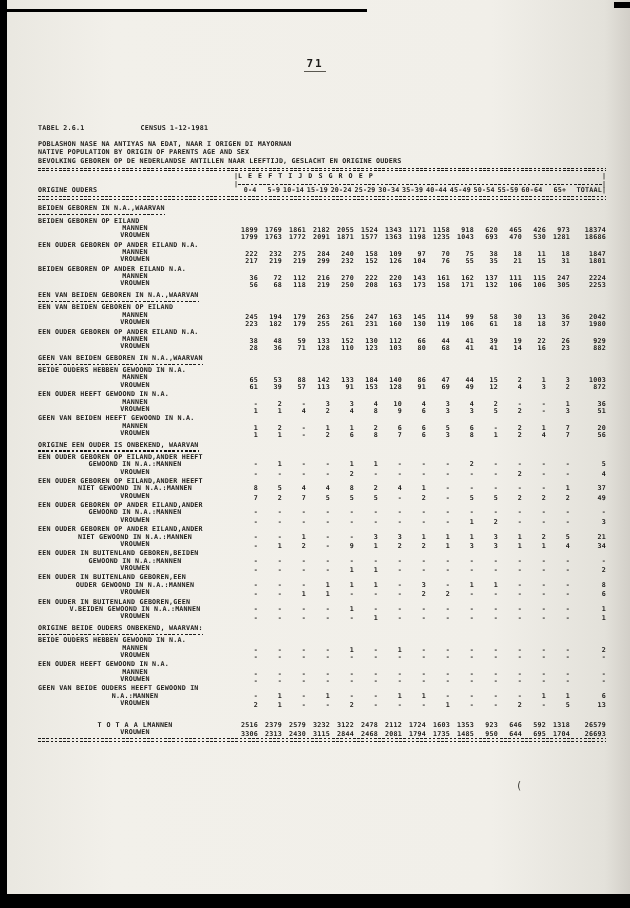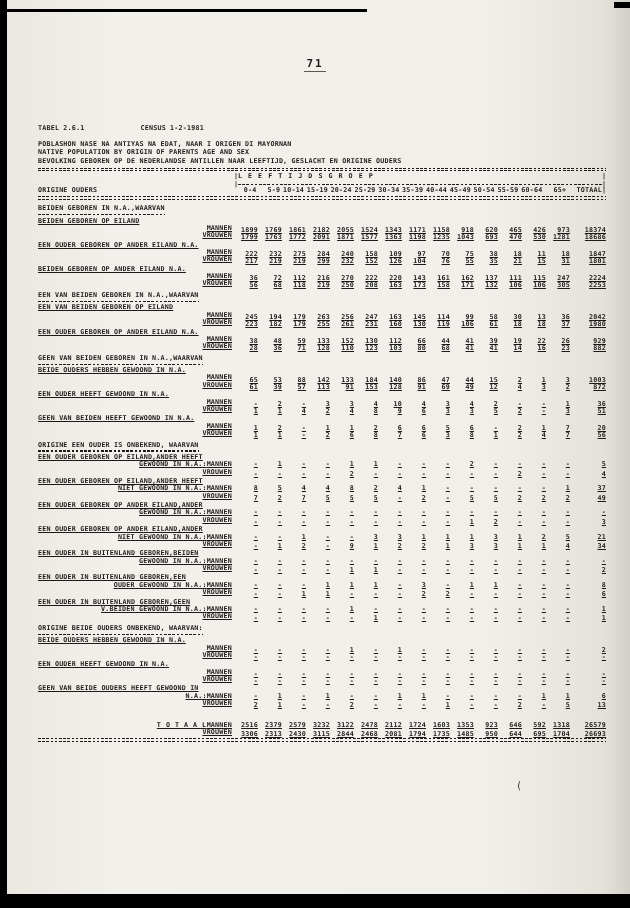--- a/index.html
+++ b/index.html
@@ -29,30 +29,30 @@
     background-position:0 0.5px,0 3.2px;
     background-repeat:no-repeat,no-repeat;}
   .dash{height:1.2px;background-image:repeating-linear-gradient(90deg,#1c1b19 0 2.6px,transparent 2.6px 4.2px);}
   .hdr-box{margin-left:196px;width:372px;}
   .hdr-title{display:flex;height:8px;align-items:baseline;}
   .hdr-title .mid{flex:1;text-align:left;letter-spacing:1px;}
   .hdr-dashline{display:flex;align-items:center;height:6px;}
   .hdr-dashline .dash{flex:1;}
   .pipe{width:4px;}
   .row{display:flex;height:7.2px;align-items:baseline;}
-  .lbl{width:196px;display:flex;justify-content:flex-end;padding-right:2px;box-sizing:border-box;}
+  .lbl{width:196px;display:flex;justify-content:center;padding-right:2px;box-sizing:border-box;}
   .lbl-full{width:196px;}
   .cell{width:24px;text-align:right;white-space:nowrap;}
   .cell-total{width:36px;}
   .region{margin:7px 0 0 46px;height:8px;letter-spacing:0.4px;}
   .section{margin-top:5px;}
   .sec-title{position:relative;display:inline-block;padding-bottom:2.5px;}
   .sec-title::after{content:"";position:absolute;left:0;right:0;bottom:0;height:1.2px;
     background-image:repeating-linear-gradient(90deg,#1c1b19 0 2.6px,transparent 2.6px 4.2px);}
-  .group{margin-top:2.5px;text-decoration:underline;}
+  .group{margin-top:2.5px;}
   .group .sex{text-align:right;}
   .totaal{margin-top:15px;}
   .tot-lbl{position:relative;padding-bottom:1px;letter-spacing:0.5px;}
   .tot-lbl::after{content:"";position:absolute;left:0;right:96px;bottom:-1.5px;height:1.2px;
     background-image:repeating-linear-gradient(90deg,#1c1b19 0 2.6px,transparent 2.6px 4.2px);}
   .stray{position:absolute;left:516px;top:780px;font-size:10px;font-weight:400;color:#3a3934;}
 </style>
 </head>
 <body>
 
@@ -63,21 +63,21 @@
   <div class="edge edge-bottom"></div>
 
   <div class="page-number">
     <span class="pn">71</span>
   </div>
 
   <div class="content">
 
     <div class="t-row">
       <span>TABEL 2.6.1</span>
-      <span class="t-census">CENSUS 1-2-1981</span>
+      <span class="t-census">CENSUS 1-12-1981</span>
     </div>
 
     <div class="subs">
       <div>POBLASHON NASE NA ANTIYAS NA EDAT, NAAR I ORIGEN DI MAYORNAN</div>
       <div>NATIVE POPULATION BY ORIGIN OF PARENTS AGE AND SEX</div>
       <div>BEVOLKING GEBOREN OP DE NEDERLANDSE ANTILLEN NAAR LEEFTIJD, GESLACHT EN ORIGINE OUDERS</div>
     </div>
 
     <div class="sep"></div>
 

